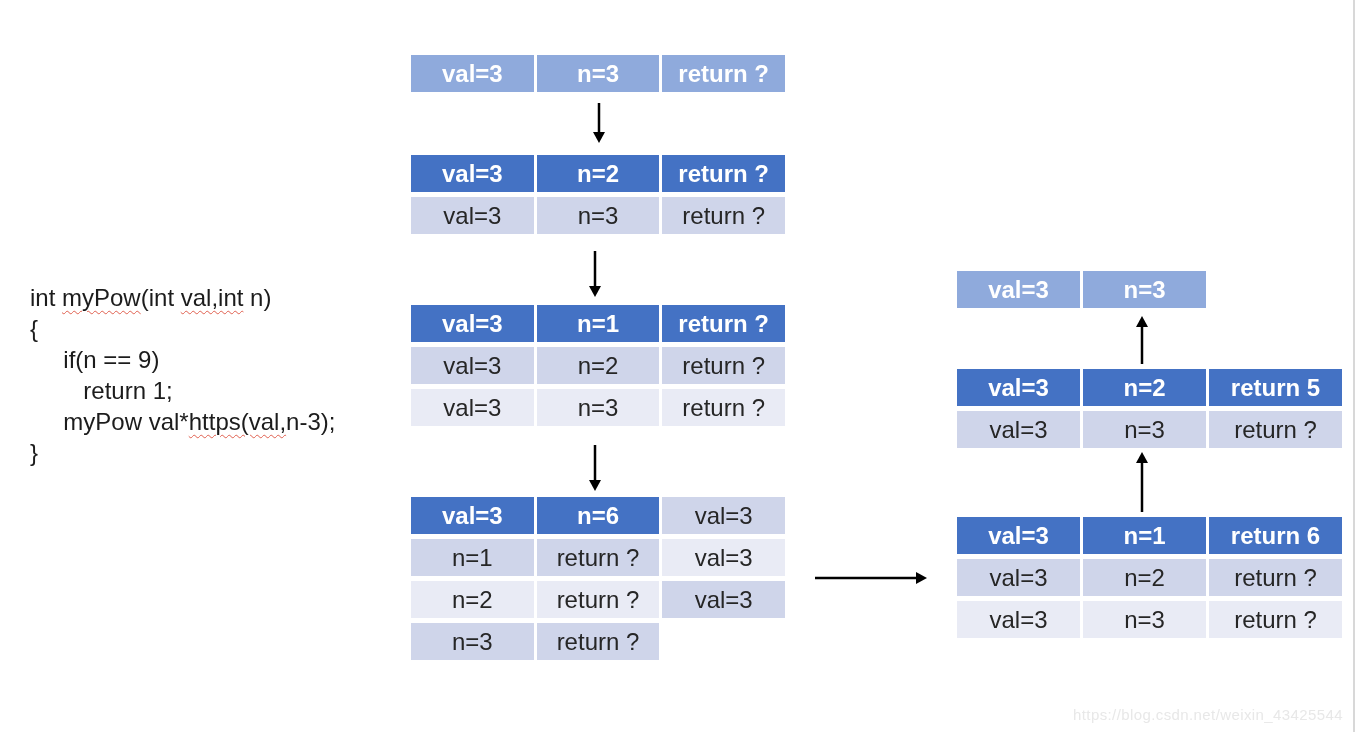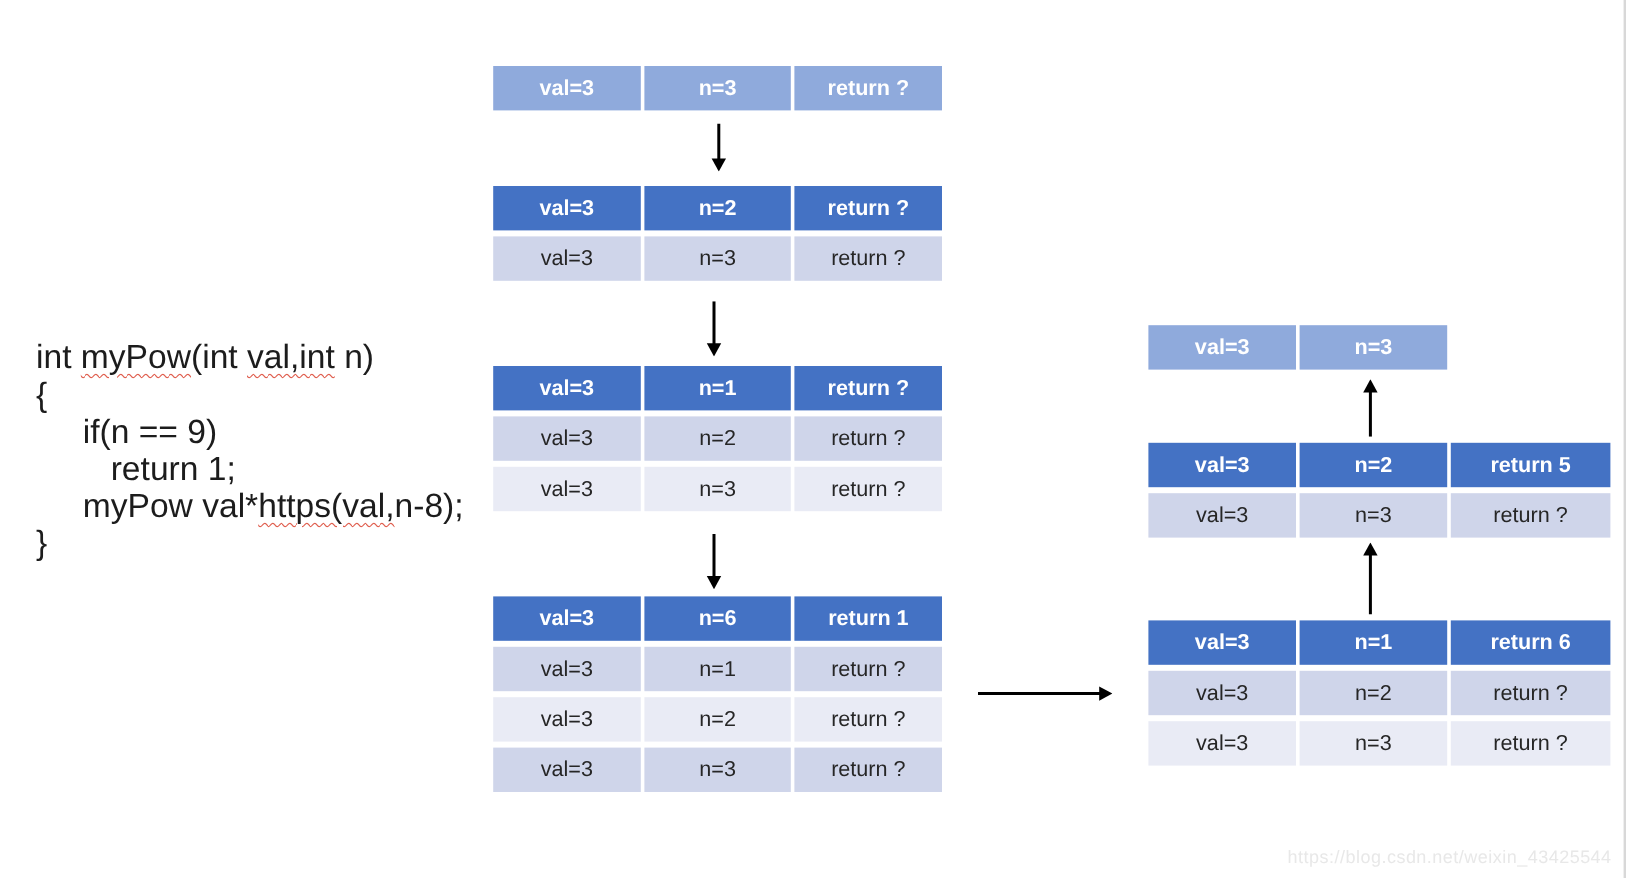--- a/index.html
+++ b/index.html
@@ -10,21 +10,21 @@
     overflow: hidden;
     box-sizing: border-box;
     border-right: 2px solid var(--page-border, #d8d8d8);
     font-family: "Liberation Sans", sans-serif;
   }
   
   .code {
     position: absolute; left: 30px; top: 282px;
     margin: 0;
     font-family: "Liberation Sans", sans-serif;
-    font-size: 28px; line-height: 31px;
+    font-size: 24px; line-height: 31px;
     color: var(--code-text, #1c1c1c);
     white-space: pre;
   }
   .sq {
     text-decoration-line: underline;
     text-decoration-style: wavy;
     text-decoration-color: var(--squiggle, #e06050);
     text-decoration-thickness: 1px;
     text-underline-offset: 4px;
   }
@@ -32,42 +32,42 @@
   .stack {
     position: absolute;
     display: grid;
     grid-template-columns: 1fr 1fr 1fr;
     column-gap: 3px; row-gap: 5px;
   }
   .stack.wide { grid-template-columns: 123px 123px 1fr; }
   .cell {
     height: 37px;
     display: flex; align-items: center; justify-content: center;
-    font-size: 18px;
+    font-size: 24px;
     color: var(--cell-text, #262626);
   }
   .hdr-dark  { background: var(--header-dark, #4472c4); color: #ffffff; font-weight: bold; }
   .hdr-light { background: var(--header-light, #8faadc); color: #ffffff; font-weight: bold; }
   .band-a    { background: var(--band-dark, #cfd5ea); }
   .band-b    { background: var(--band-light, #e9ebf5); }
   
   .arrow { position: absolute; color: var(--arrow, #000000); }
   
   .watermark {
     position: absolute; right: 10px; bottom: 9px;
     font-size: 15px; letter-spacing: 0.4px;
     color: var(--watermark, #e8e8e8);
   }
 </style>
 </head>
 <body>
 
 <div class="page">
 
-  <pre class="code" id="code-block"><div><span>int </span><span class="sq">myPow</span><span>(int </span><span class="sq">val,int</span><span> n)</span></div><div><span>{</span></div><div><span>     if(n == 9)</span></div><div><span>        return 1;</span></div><div><span>     myPow val*</span><span class="sq">https(val,</span><span>n-8);</span></div><div><span>}</span></div></pre>
+  <pre class="code" id="code-block"><div><span>int </span><span class="sq">myPow</span><span>(int </span><span class="sq">val,int</span><span> n)</span></div><div><span>{</span></div><div><span>     if(n == 9)</span></div><div><span>        return 1;</span></div><div><span>     myPow val*</span><span class="sq">https(val,</span><span>n-3);</span></div><div><span>}</span></div></pre>
 
   <div class="stack" id="t-call-n3" style="left:411px; top:55px;  width:374px">
       <div class="cell hdr-light">val=3</div>
       <div class="cell hdr-light">n=3</div>
       <div class="cell hdr-light">return ?</div>
     </div>
   <div class="stack" id="t-call-n2" style="left:411px; top:155px; width:374px">
       <div class="cell hdr-dark">val=3</div>
       <div class="cell hdr-dark">n=2</div>
       <div class="cell hdr-dark">return ?</div>
@@ -82,21 +82,20 @@
       <div class="cell band-a">val=3</div>
       <div class="cell band-a">n=2</div>
       <div class="cell band-a">return ?</div>
       <div class="cell band-b">val=3</div>
       <div class="cell band-b">n=3</div>
       <div class="cell band-b">return ?</div>
     </div>
   <div class="stack" id="t-call-n0" style="left:411px; top:497px; width:374px">
       <div class="cell hdr-dark">val=3</div>
       <div class="cell hdr-dark">n=6</div>
-      <div class="cell hdr-dark">return 1</div>
       <div class="cell band-a">val=3</div>
       <div class="cell band-a">n=1</div>
       <div class="cell band-a">return ?</div>
       <div class="cell band-b">val=3</div>
       <div class="cell band-b">n=2</div>
       <div class="cell band-b">return ?</div>
       <div class="cell band-a">val=3</div>
       <div class="cell band-a">n=3</div>
       <div class="cell band-a">return ?</div>
     </div>

